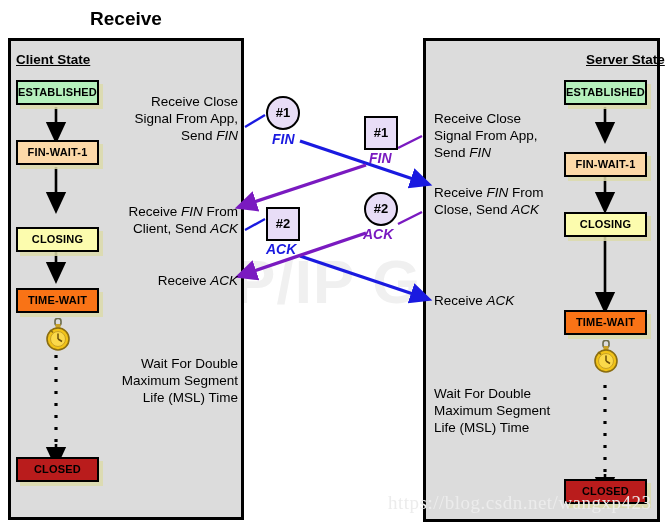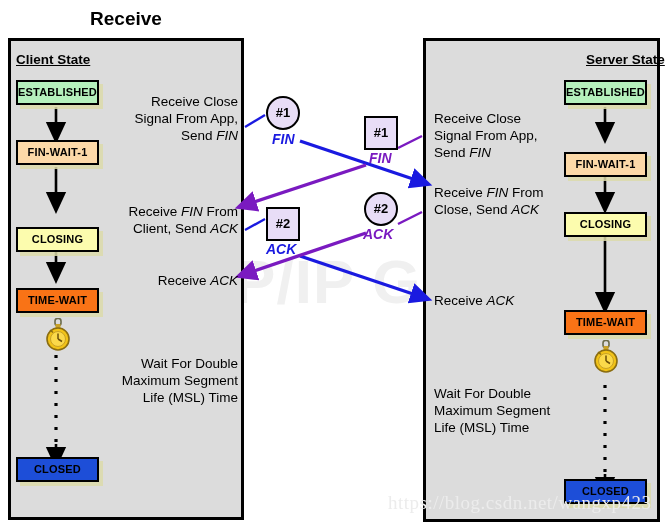--- a/index.html
+++ b/index.html
@@ -100,21 +100,21 @@
     color: #000000;
     letter-spacing: 0.2px;
     box-shadow: 4px 4px 0 rgba(220,218,170,0.85);
     z-index: 5;
     white-space: nowrap;
   }
   .st-established { background: #b5f0bc; }
   .st-finwait     { background: #fcd9a8; }
   .st-closing     { background: #fcfcae; }
   .st-timewait    { background: #f97316; }
-  .st-closed      { background: #1d4ed8; }
+  .st-closed      { background: #b91c1c; }
 
   
   .flow-arrow { position: absolute; z-index: 4; }
 
   
   .note {
     position: absolute;
     font-size: 13.5px;
     font-weight: normal;
     color: #000000;

